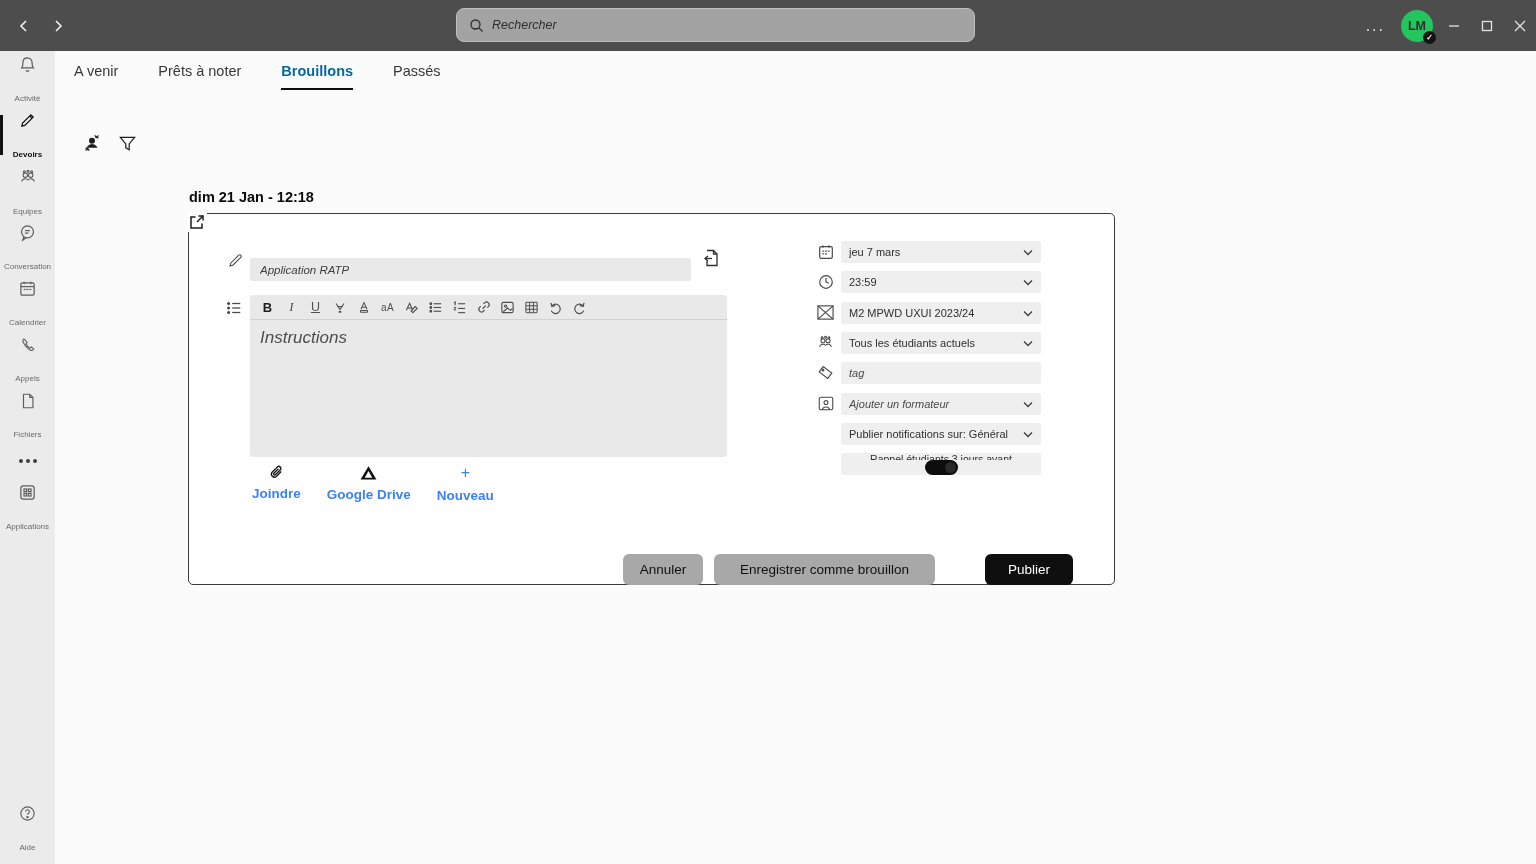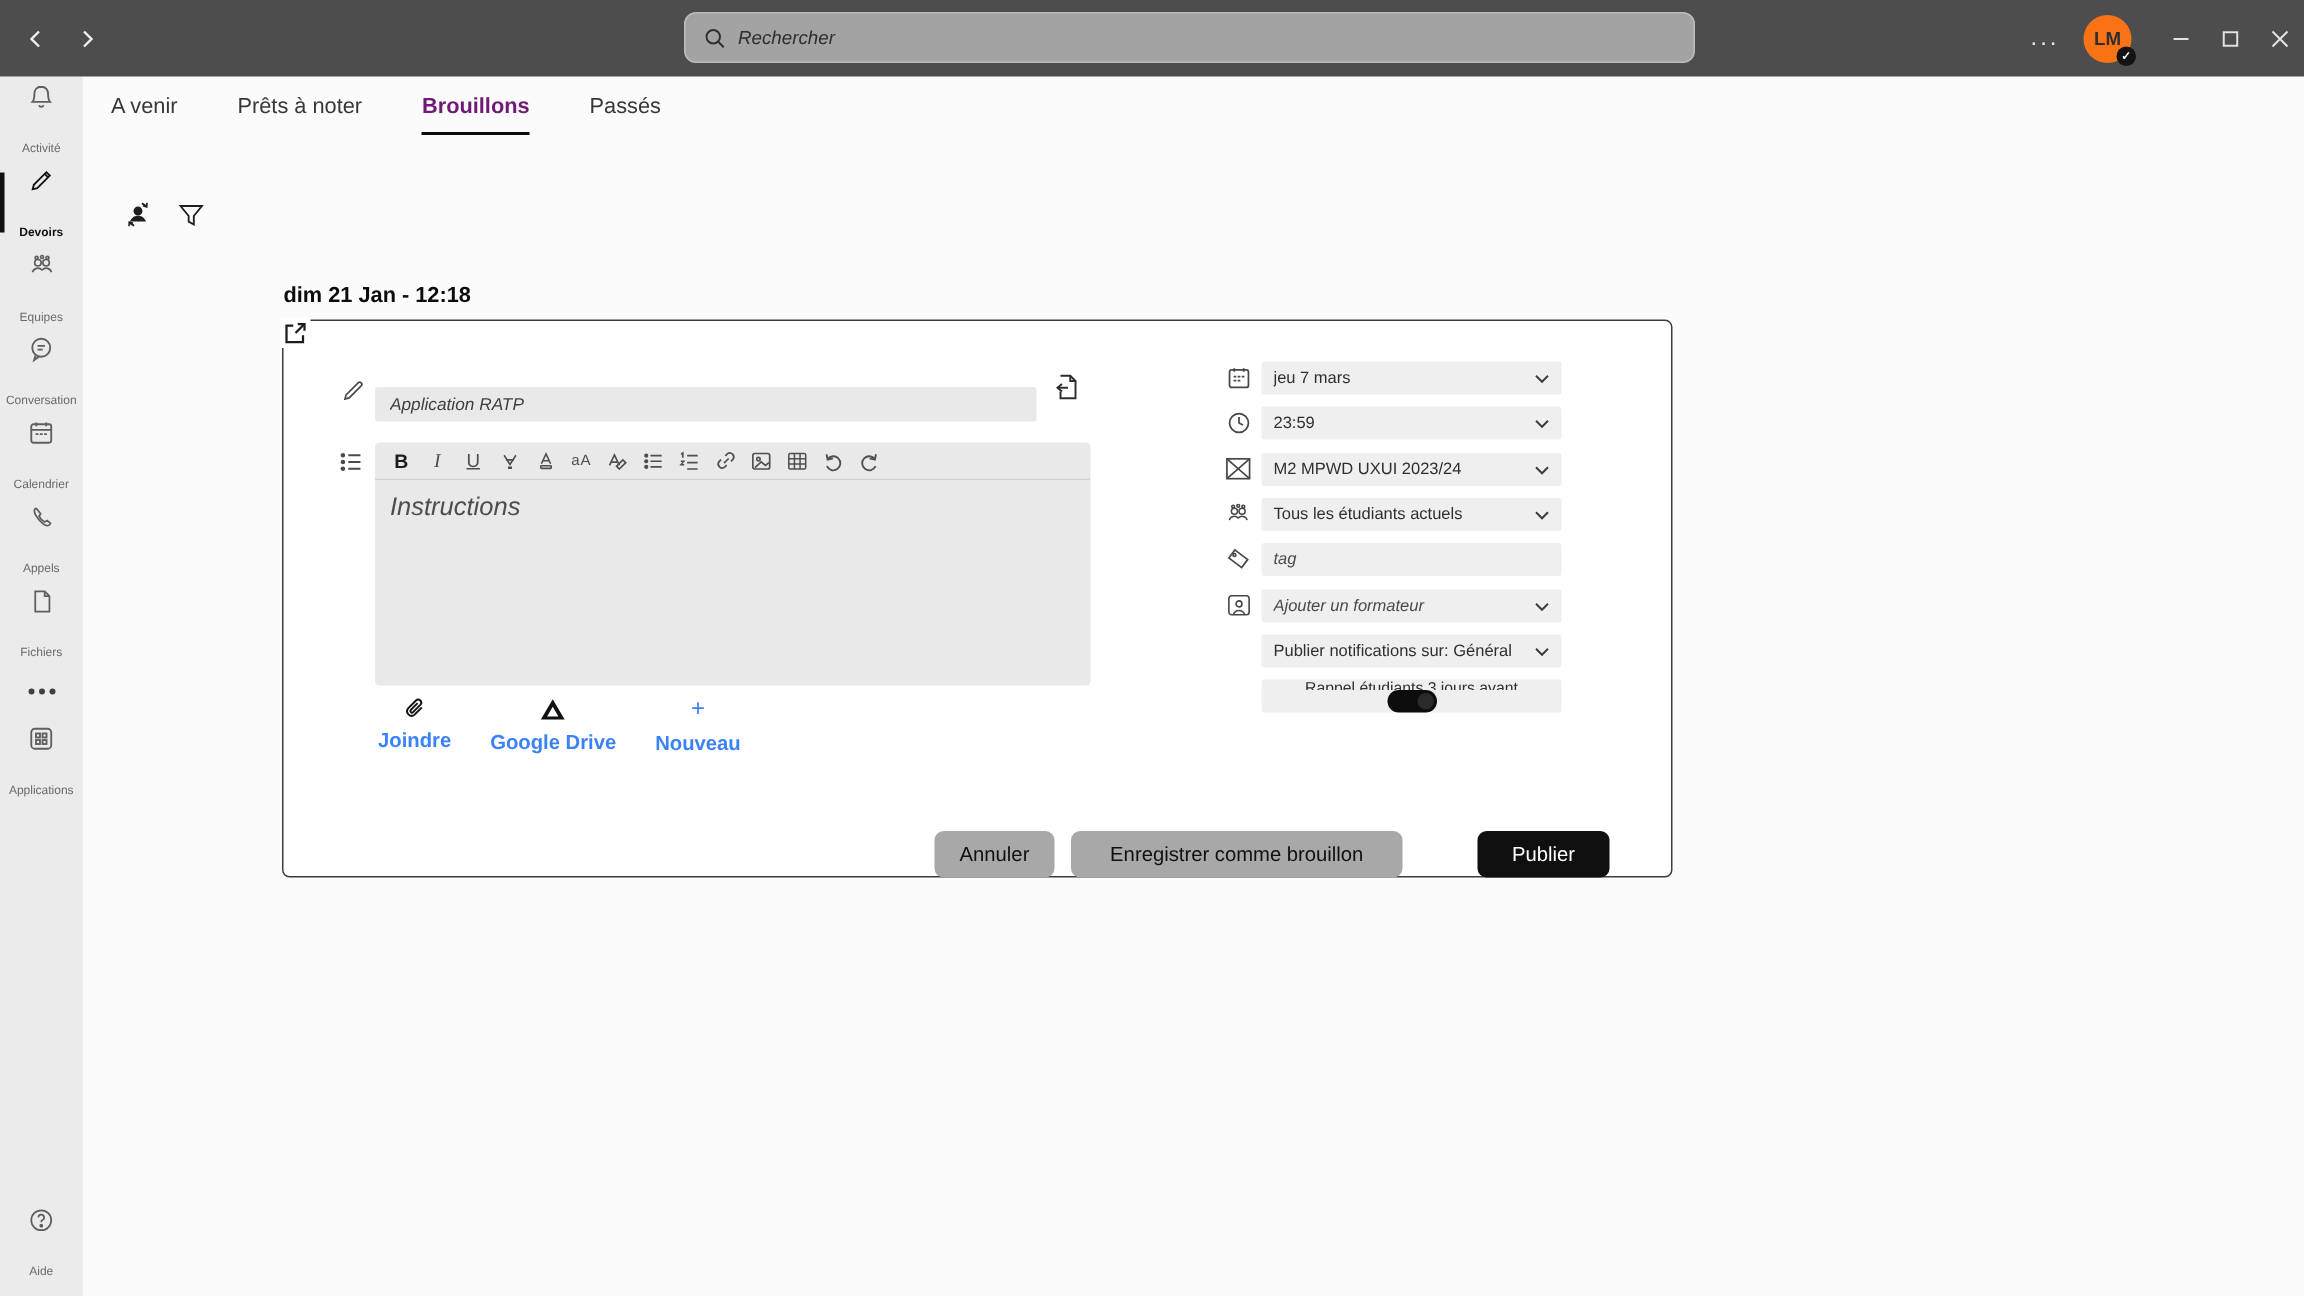--- a/index.html
+++ b/index.html
@@ -5,49 +5,49 @@
   * { margin:0; padding:0; box-sizing:border-box; }
   html,body { width:1536px; height:864px; overflow:hidden; }
   body { font-family:"Liberation Sans", sans-serif; background:#fbfbfb; position:relative; }
   svg { display:block; }
 
   
   .topbar { position:absolute; left:0; top:0; width:1536px; height:51px; background:#4d4d4d; z-index:5; }
   .nav-btn { position:absolute; top:14px; width:24px; height:24px; color:#f0f0f0; cursor:pointer;
              display:flex; align-items:center; justify-content:center; }
   .nav-back { left:12px; } .nav-fwd { left:46px; }
-  .searchbar { position:absolute; left:456px; top:8px; width:674px; height:34px; background:#a3a3a3;
+  .searchbar { position:absolute; left:456px; top:8px; width:519px; height:34px; background:#a3a3a3;
                border:1px solid #bdbdbd; border-radius:8px; display:flex; align-items:center; padding:0 12px; gap:8px; }
   .searchbar input { background:transparent; border:none; outline:none; font-style:italic; font-size:12.5px;
                color:#2e2e2e; width:100%; font-family:"Liberation Sans", sans-serif; }
   .searchbar input::placeholder { color:#2e2e2e; opacity:1; }
   .tb-right { position:absolute; right:0; top:0; height:51px; display:flex; align-items:center; }
   .tb-ellipsis { color:#e8e8e8; font-size:16px; letter-spacing:2px; margin-right:16px; cursor:pointer; }
-  .avatar { position:relative; width:32px; height:32px; border-radius:50%; background:#f97316; color:#2f2f2f;
+  .avatar { position:relative; width:32px; height:32px; border-radius:50%; background:#22c55e; color:#2f2f2f;
             font-size:12.5px; font-weight:bold; display:flex; align-items:center; justify-content:center;
-            margin-right:16px; cursor:pointer; }
+            margin-right:4px; cursor:pointer; }
   .avatar-badge { position:absolute; right:-3px; bottom:-2px; width:13px; height:13px; border-radius:50%;
             background:#141414; color:#fff; font-size:8px; display:flex; align-items:center; justify-content:center; }
   .winctl { width:33px; height:51px; display:flex; align-items:center; justify-content:center; color:#e3e3e3; cursor:pointer; }
 
   
   .sidebar { position:absolute; left:0; top:51px; width:55px; height:813px; background:#ebebeb; z-index:4; }
   .side-item { position:relative; width:55px; height:56px; display:flex; flex-direction:column; align-items:center;
                justify-content:center; gap:20px; color:#5e5e5e; cursor:pointer; }
   .side-item .lbl { font-size:8px; color:#6a6a6a; white-space:nowrap; }
   .side-item.active { color:#111; }
   .side-item.active .lbl { color:#111; font-weight:bold; }
   .side-item.active::before { content:""; position:absolute; left:0; top:8px; bottom:8px; width:2.5px; background:#111; }
   .side-dots { height:36px; }
   .side-help { position:absolute; bottom:8px; left:0; }
 
   
   .tabsrow { position:absolute; left:74px; top:63px; display:flex; gap:40px; z-index:3; }
   .tab { font-size:14.5px; color:#383838; padding-bottom:9px; cursor:pointer; border-bottom:2.5px solid transparent; }
-  .tab.active { font-weight:bold; color:#701a75; border-bottom-color:#0d0d0d; }
+  .tab.active { font-weight:bold; color:#0369a1; border-bottom-color:#0d0d0d; }
 
   
   .listtools { position:absolute; left:82px; top:133px; display:flex; gap:15px; color:#1f1f1f; z-index:3; }
   .listtools .tool { width:20px; height:20px; cursor:pointer; display:flex; align-items:center; justify-content:center; }
 
   .date-heading { position:absolute; left:189px; top:189px; font-size:14.5px; font-weight:bold; color:#0c0c0c; }
 
   
   .card { position:absolute; left:188px; top:213px; width:927px; height:372px; background:#fff;
           border:1.5px solid #3c3c3c; border-radius:5px; }

